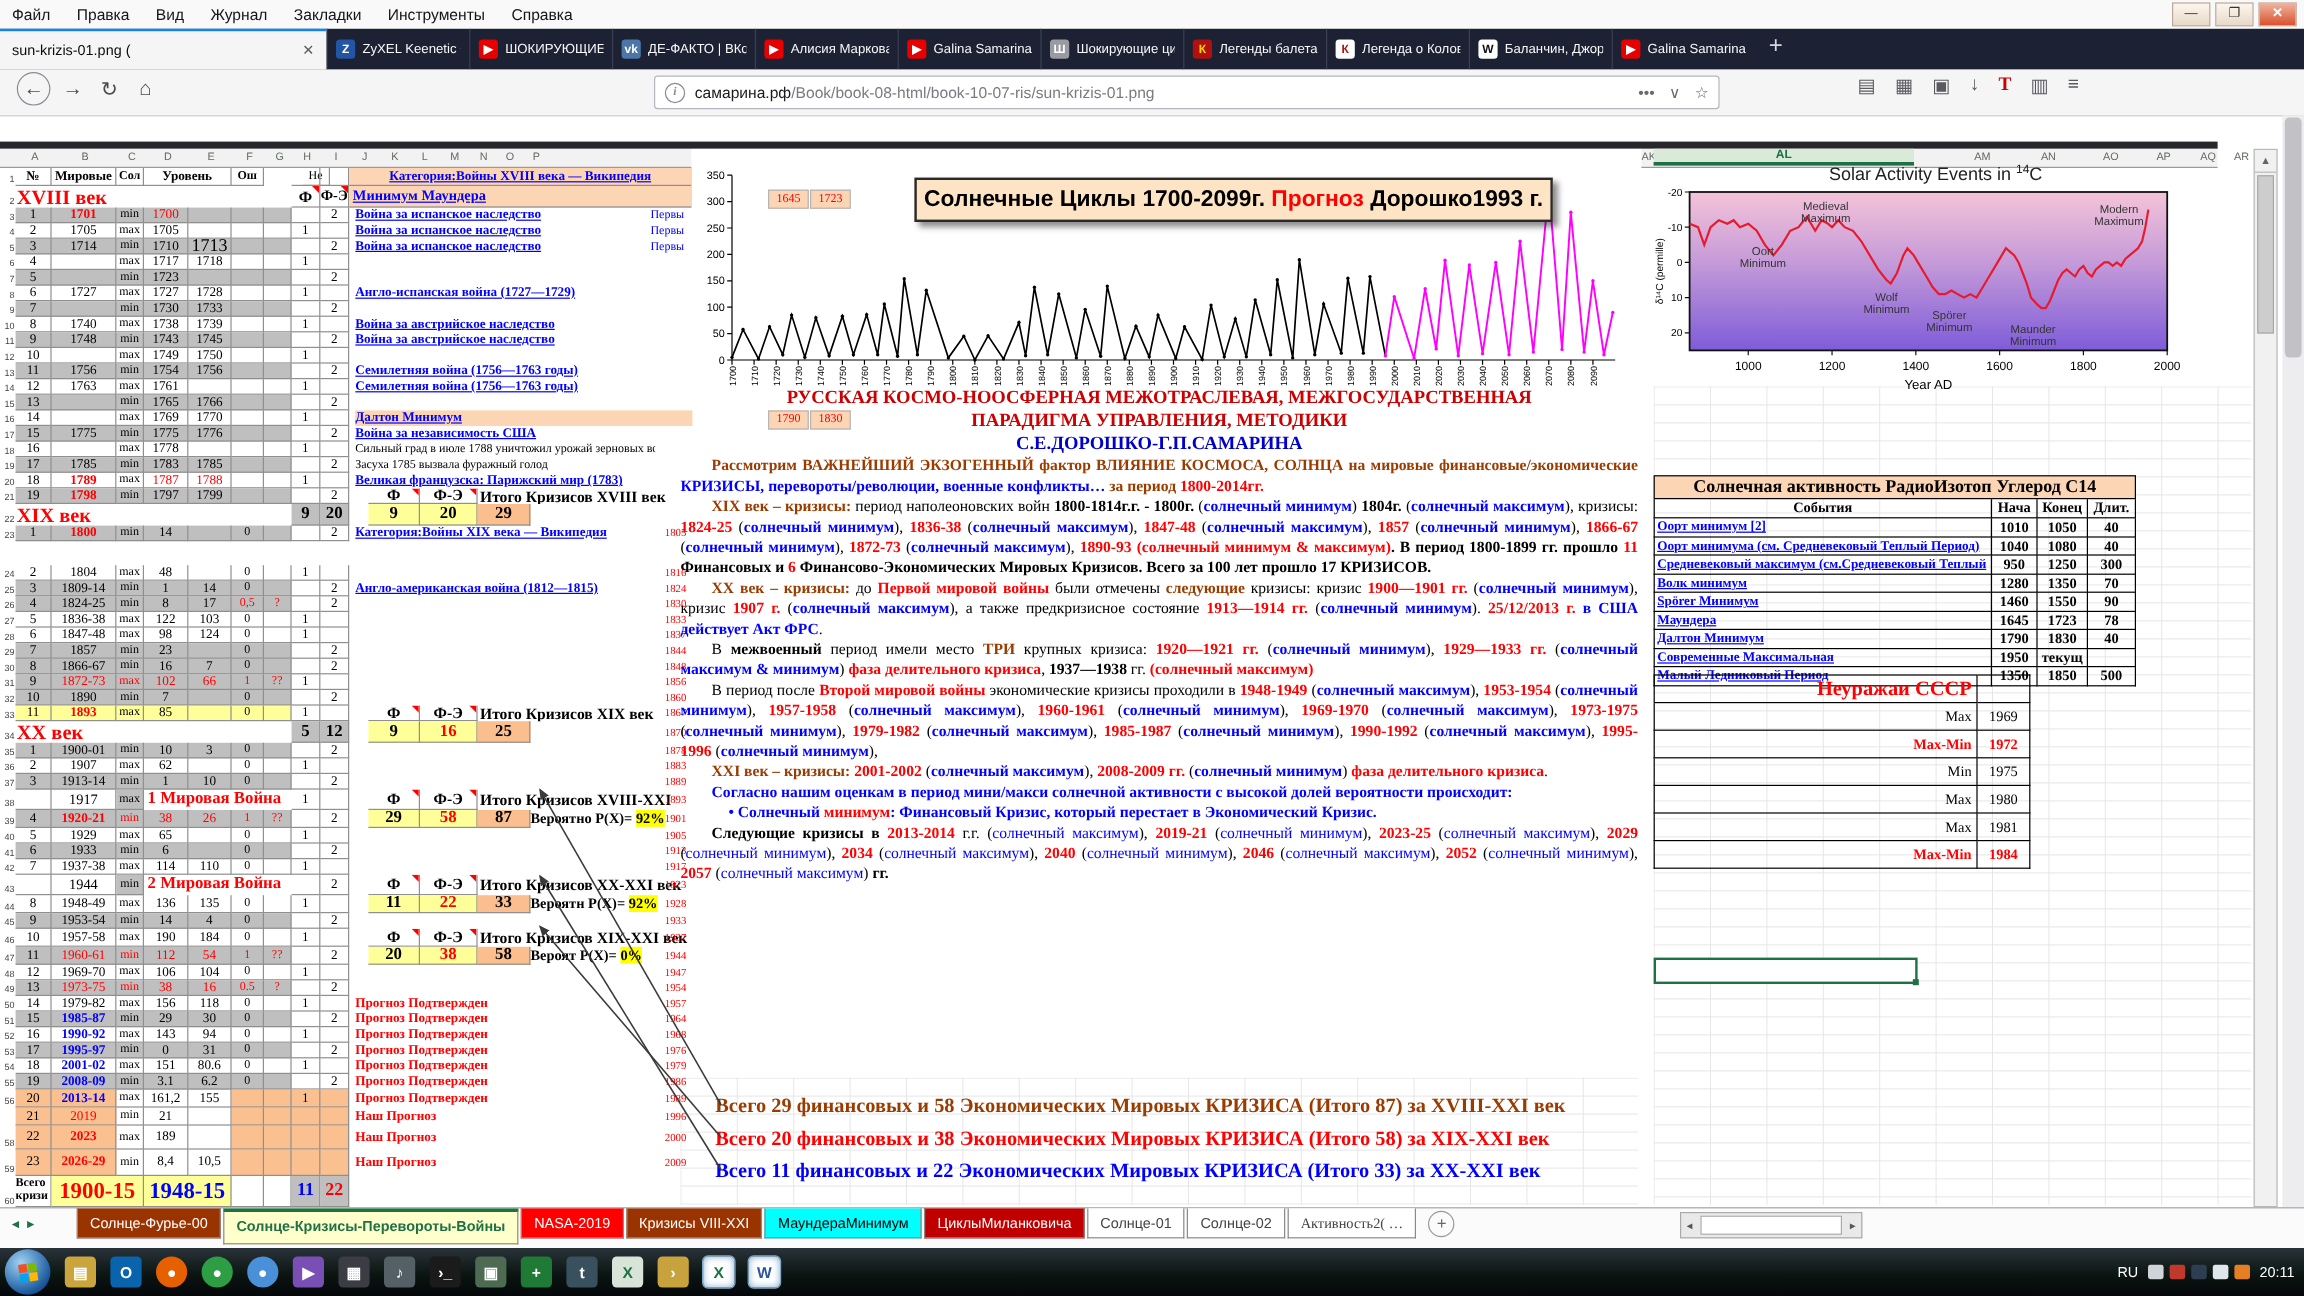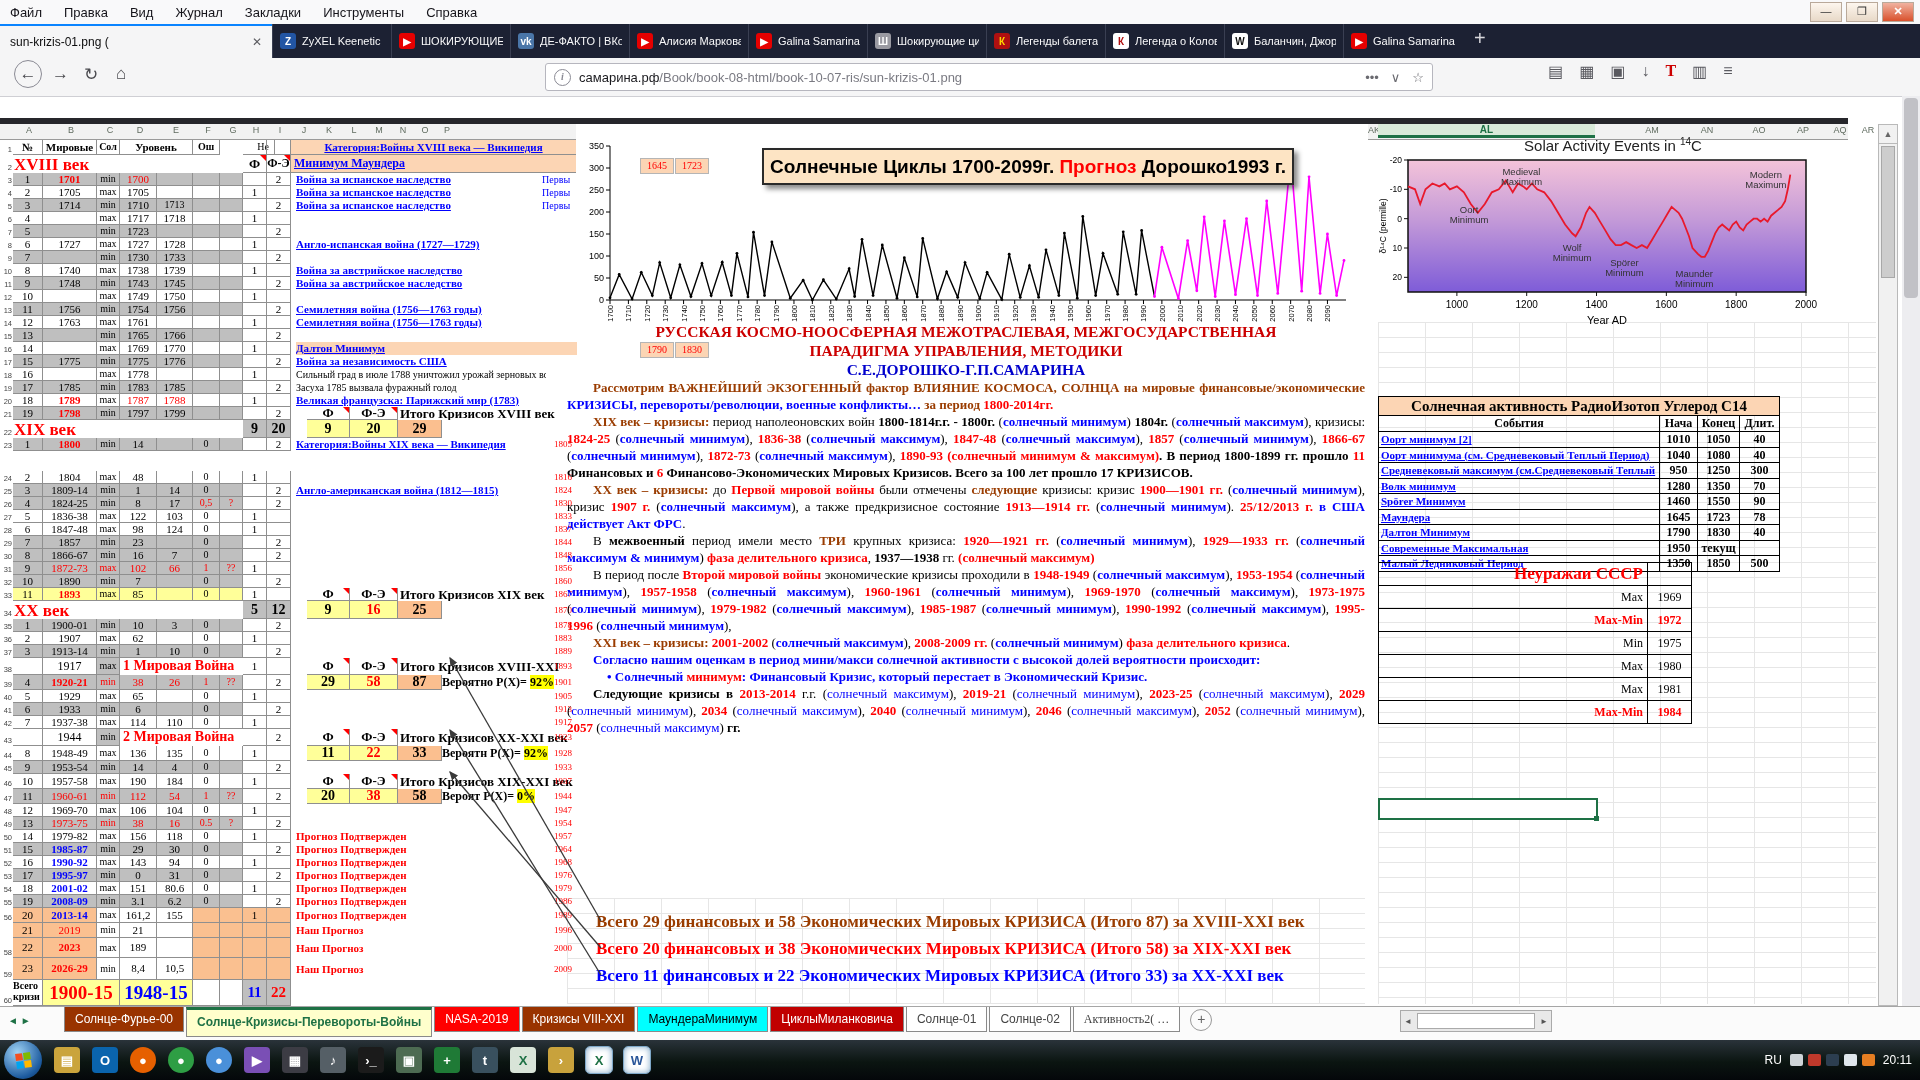--- a/index.html
+++ b/index.html
@@ -234,21 +234,21 @@
         <div class="link" style="position: absolute; left: 296px; top: 0px; width: 250px; height: 100%; overflow: hidden; white-space: nowrap; font-family: &quot;Liberation Serif&quot;, serif; font-size: 11px; line-height: 13px; text-align: left;">Война за испанское наследство</div>
         <div style="position: absolute; left: 542px; top: 0px; font-size: 10px; color: rgb(0, 0, 255); font-family: &quot;Liberation Serif&quot;, serif; line-height: 13px;">Первы</div>
       </div>
       <div style="position: relative; height: 13px;">
         <div class="rown" style="top: 3px;">5</div>
         <div style="position: absolute; left: 13px; top: 0px; width: 230px; height: 100%; background: rgb(191, 191, 191);"></div>
         <div class="cell" style="left: 13px; width: 30px; top: 0px; height: 100%; line-height: 12px; font-size: 11px; background: transparent;">3</div>
         <div class="cell" style="left: 43px; width: 54px; top: 0px; height: 100%; line-height: 12px; font-size: 11px; background: transparent; font-weight: normal;">1714</div>
         <div class="cell" style="left: 97px; width: 23px; top: 0px; height: 100%; line-height: 12px; font-size: 10px; background: transparent;">min</div>
         <div class="cell" style="left: 120px; width: 37px; top: 0px; height: 100%; line-height: 12px; font-size: 11px; background: transparent;">1710</div>
-        <div class="cell" style="left: 157px; width: 36px; top: 0px; height: 100%; line-height: 12px; font-size: 10px; background: transparent;">1713</div>
+        <div class="cell" style="left: 157px; width: 36px; top: 0px; height: 100%; line-height: 12px; font-size: 15px; background: transparent;">1713</div>
         <div class="cell" style="left: 193px; width: 27px; top: 0px; height: 100%; line-height: 12px; font-size: 10px; background: transparent;"></div>
         <div class="cell" style="left: 220px; width: 23px; top: 0px; height: 100%; line-height: 12px; font-size: 10px; background: transparent;"></div>
         <div class="cell" style="left: 243px; width: 24px; top: 0px; height: 100%; line-height: 12px; font-size: 11px;"></div>
         <div class="cell" style="left: 267px; width: 24px; top: 0px; height: 100%; line-height: 12px; font-size: 11px;">2</div>
         <div class="link" style="position: absolute; left: 296px; top: 0px; width: 250px; height: 100%; overflow: hidden; white-space: nowrap; font-family: &quot;Liberation Serif&quot;, serif; font-size: 11px; line-height: 13px; text-align: left;">Война за испанское наследство</div>
         <div style="position: absolute; left: 542px; top: 0px; font-size: 10px; color: rgb(0, 0, 255); font-family: &quot;Liberation Serif&quot;, serif; line-height: 13px;">Первы</div>
       </div>
       <div style="position: relative; height: 13px;">
         <div class="rown" style="top: 3px;">6</div>
         <div class="cell" style="left: 13px; width: 30px; top: 0px; height: 100%; line-height: 12px; font-size: 11px; background: transparent;">4</div>

